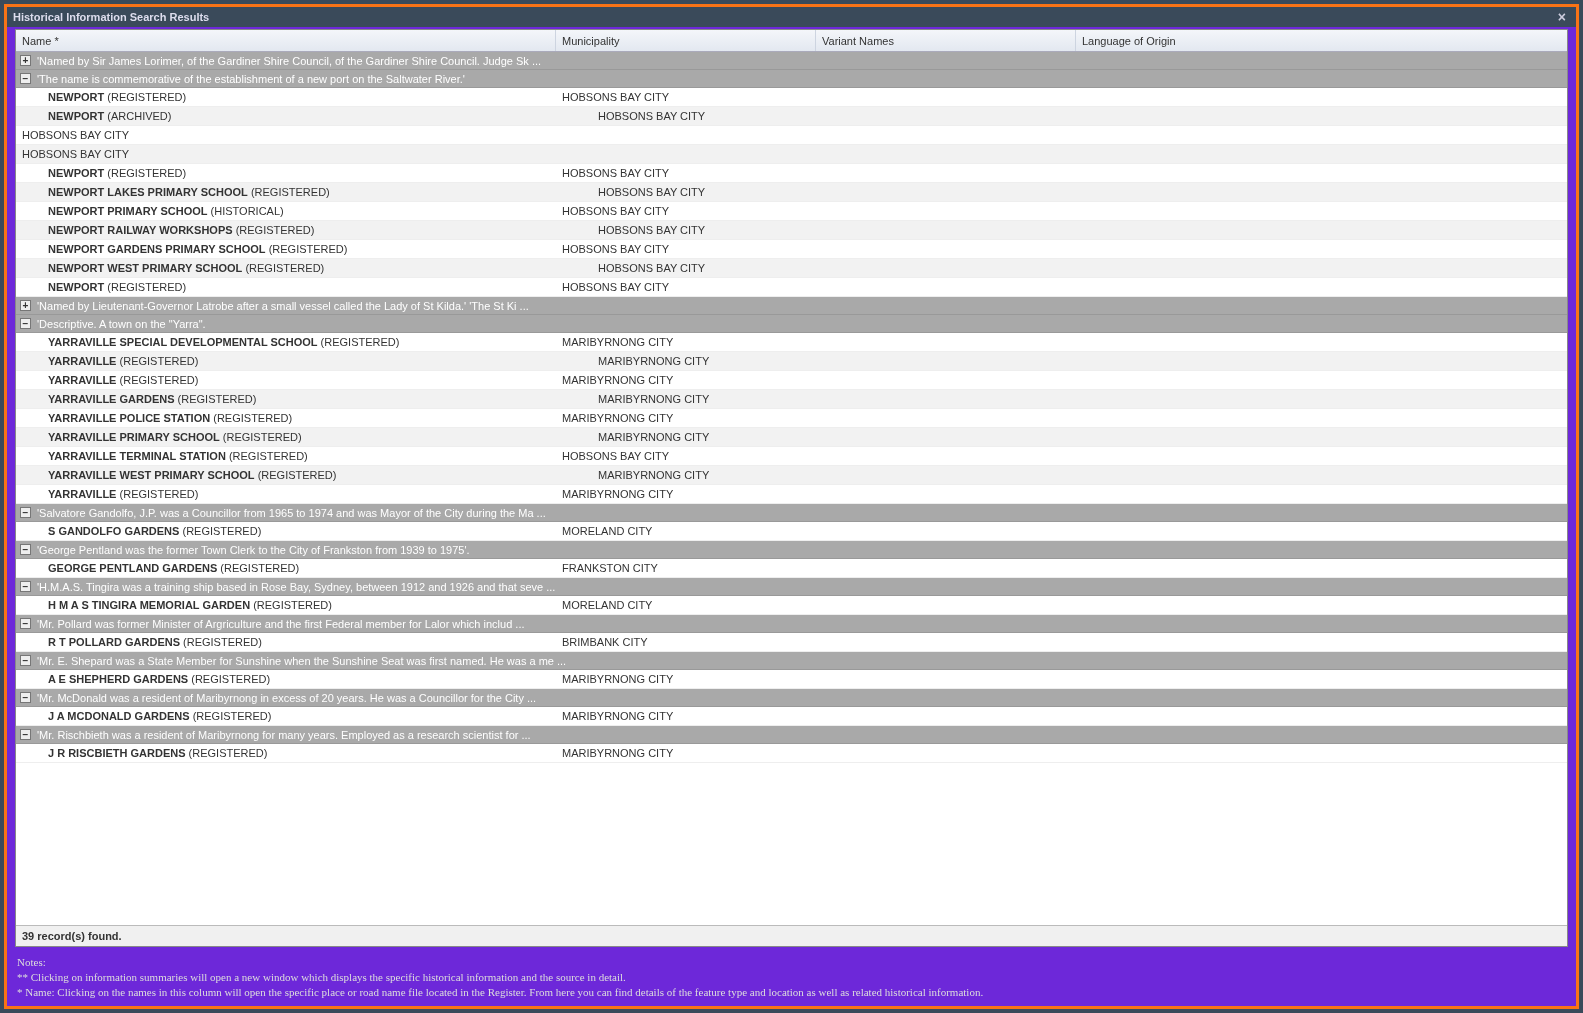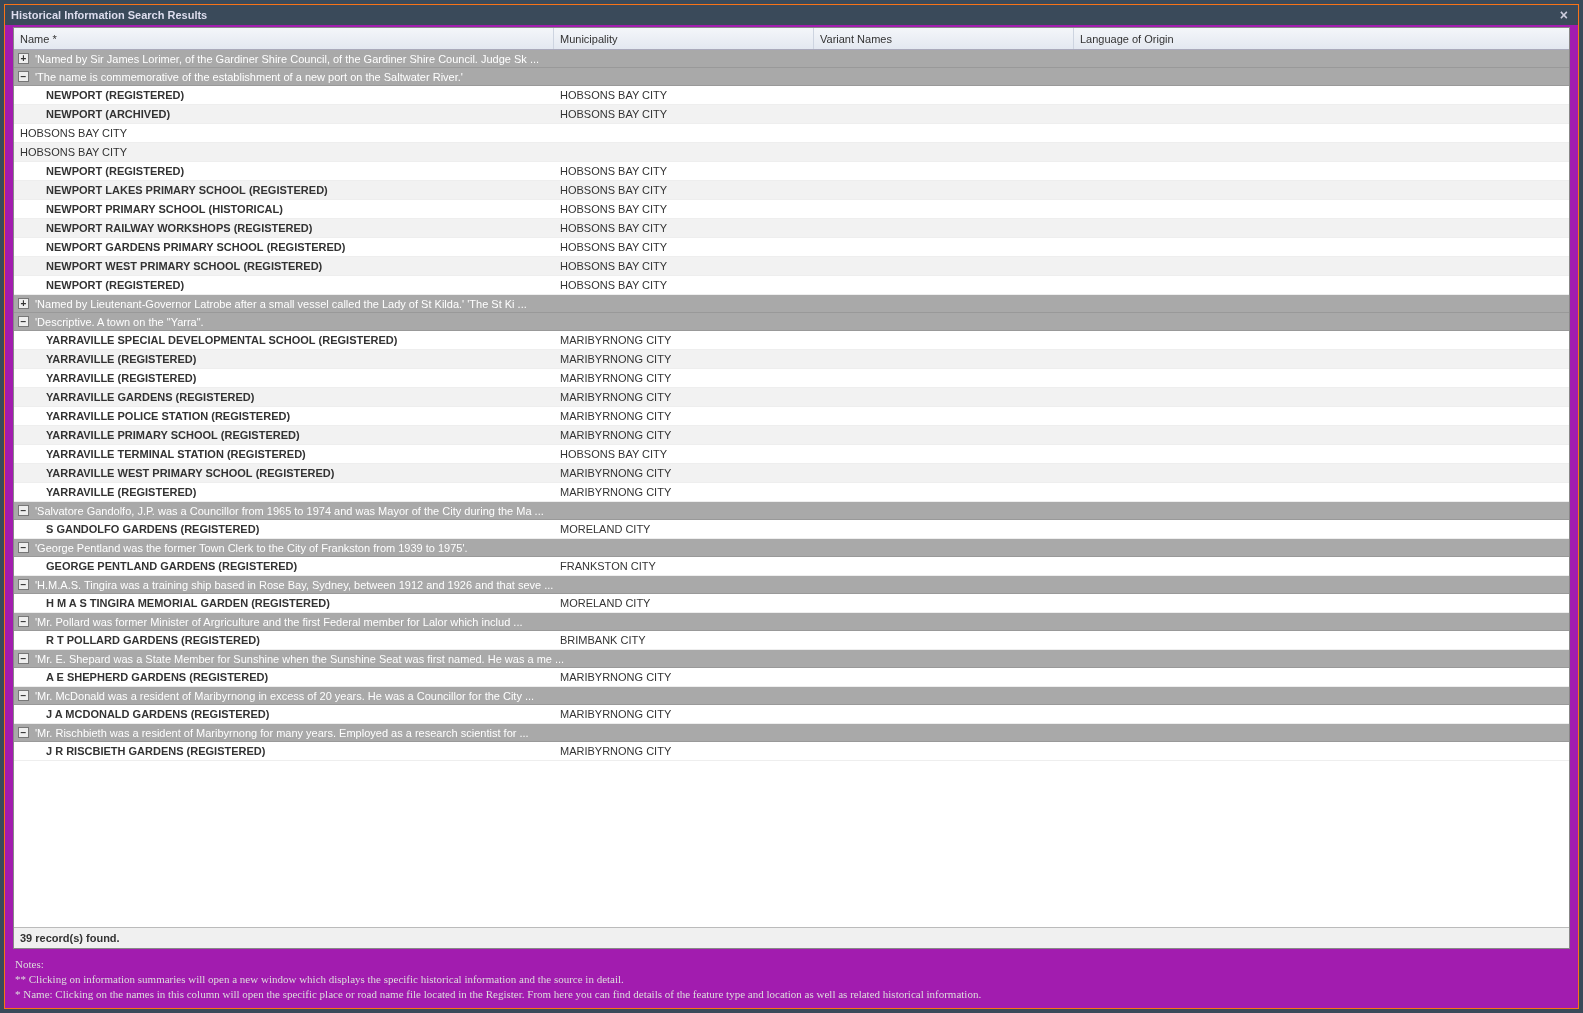--- a/index.html
+++ b/index.html
@@ -8,22 +8,22 @@
     font-size: 11px;
     background: #3a4a5a;
     color: #333;
     width: 1583px;
     height: 1013px;
     overflow: hidden;
     position: relative;
     padding: 4px;
   }
   .window {
-    background: #a21caf;
-    border: 1px solid #f97316;
+    background: #6d28d9;
+    border: 3px solid #f97316;
     width: 100%;
     height: 100%;
     display: flex;
     flex-direction: column;
     justify-content: flex-end;
   }
   .titlebar {
     background: #3a4a5a;
     color: #dde;
     font-weight: bold;
@@ -99,27 +99,27 @@
   }
   .data-row {
     display: flex;
     border-bottom: 1px solid #eee;
     height: 19px;
     align-items: center;
     font-size: 11px;
     color: #333;
   }
   .data-row:nth-child(even-of-type) { background: #f7f7f7; }
-  .data-row.alt { background: #f2f2f2; }
+  .data-row.alt { background: #f2f2f2; gap: 36px; }
   .data-row .c-name { width: 540px; padding-left: 32px; }
   .data-row .c-muni { width: 260px; padding-left: 6px; }
   .data-row .c-variant { width: 260px; padding-left: 6px; }
   .data-row .c-lang { flex:1; padding-left: 6px; }
   .data-row .pname { font-weight: bold; }
-  .data-row .pstatus { font-weight: bold; }
+  .data-row .pstatus { font-weight: normal; }
   .status-bar {
     border-top: 1px solid #bbb;
     background: #f0f0f0;
     padding: 4px 6px;
     font-weight: bold;
     font-size: 11px;
     color: #333;
   }
   .notes {
     color: #ddd;

